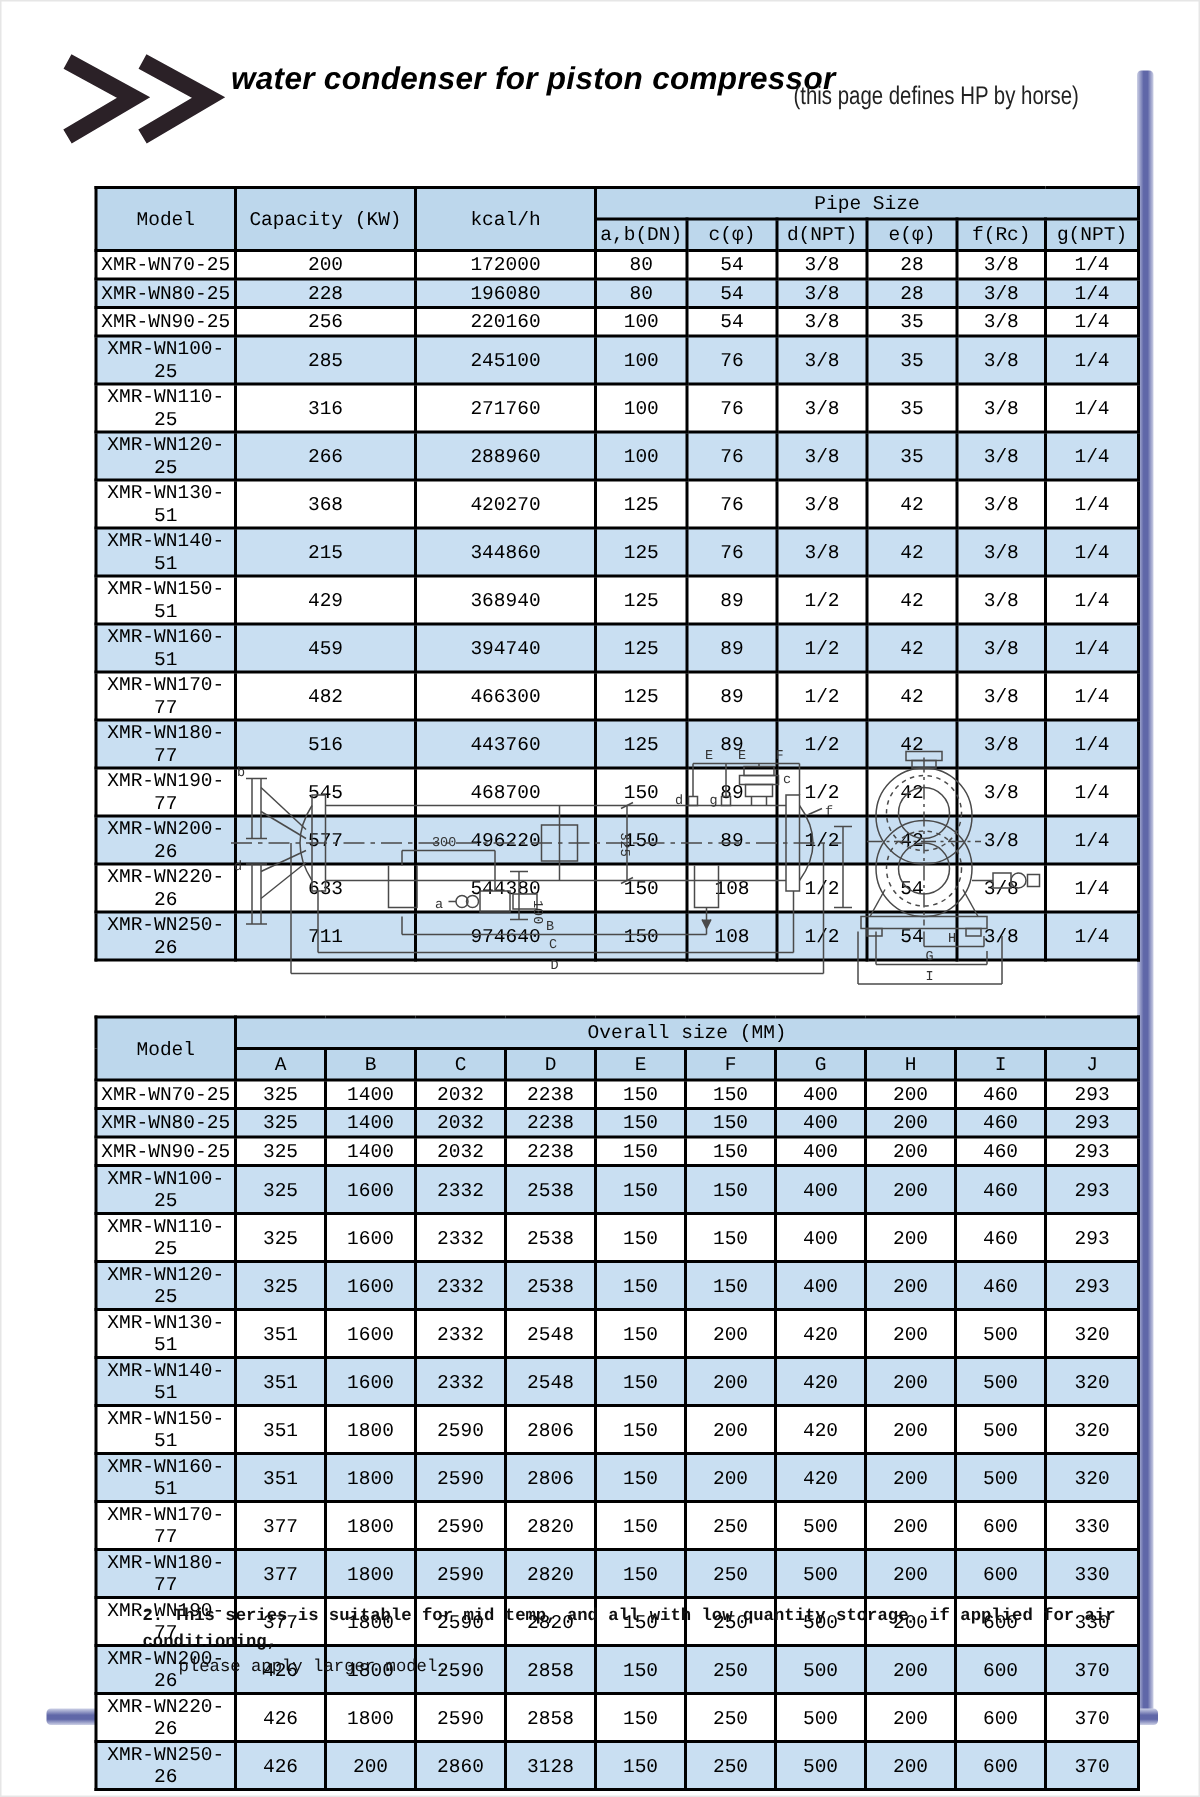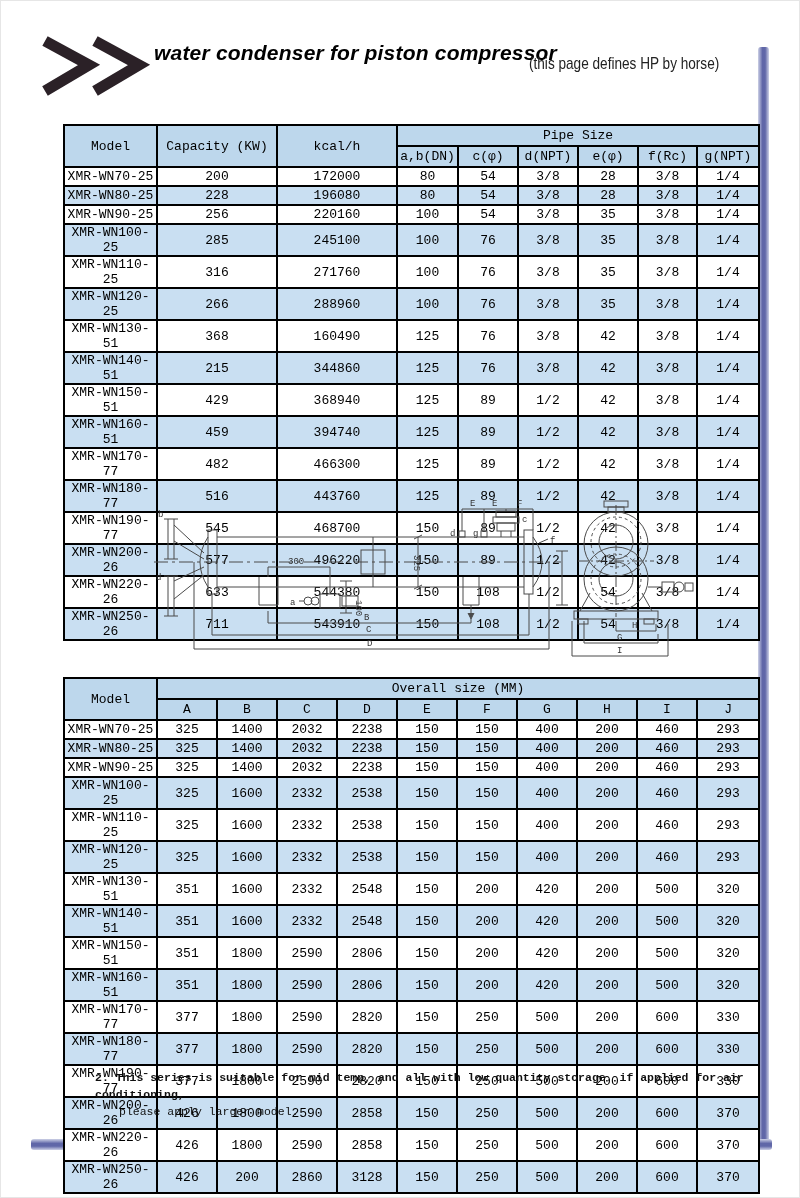--- a/index.html
+++ b/index.html
@@ -161,21 +161,21 @@
           <td>100</td>
           <td>76</td>
           <td>3/8</td>
           <td>35</td>
           <td>3/8</td>
           <td>1/4</td>
         </tr>
         <tr>
           <td>XMR-WN130-51</td>
           <td>368</td>
-          <td>160490</td>
+          <td>420270</td>
           <td>125</td>
           <td>76</td>
           <td>3/8</td>
           <td>42</td>
           <td>3/8</td>
           <td>1/4</td>
         </tr>
         <tr class="shade">
           <td>XMR-WN140-51</td>
           <td>215</td>
@@ -260,21 +260,21 @@
           <td>150</td>
           <td>108</td>
           <td>1/2</td>
           <td>54</td>
           <td>3/8</td>
           <td>1/4</td>
         </tr>
         <tr class="shade">
           <td>XMR-WN250-26</td>
           <td>711</td>
-          <td>543910</td>
+          <td>974640</td>
           <td>150</td>
           <td>108</td>
           <td>1/2</td>
           <td>54</td>
           <td>3/8</td>
           <td>1/4</td>
         </tr>
       </tbody>
   </table>
 

